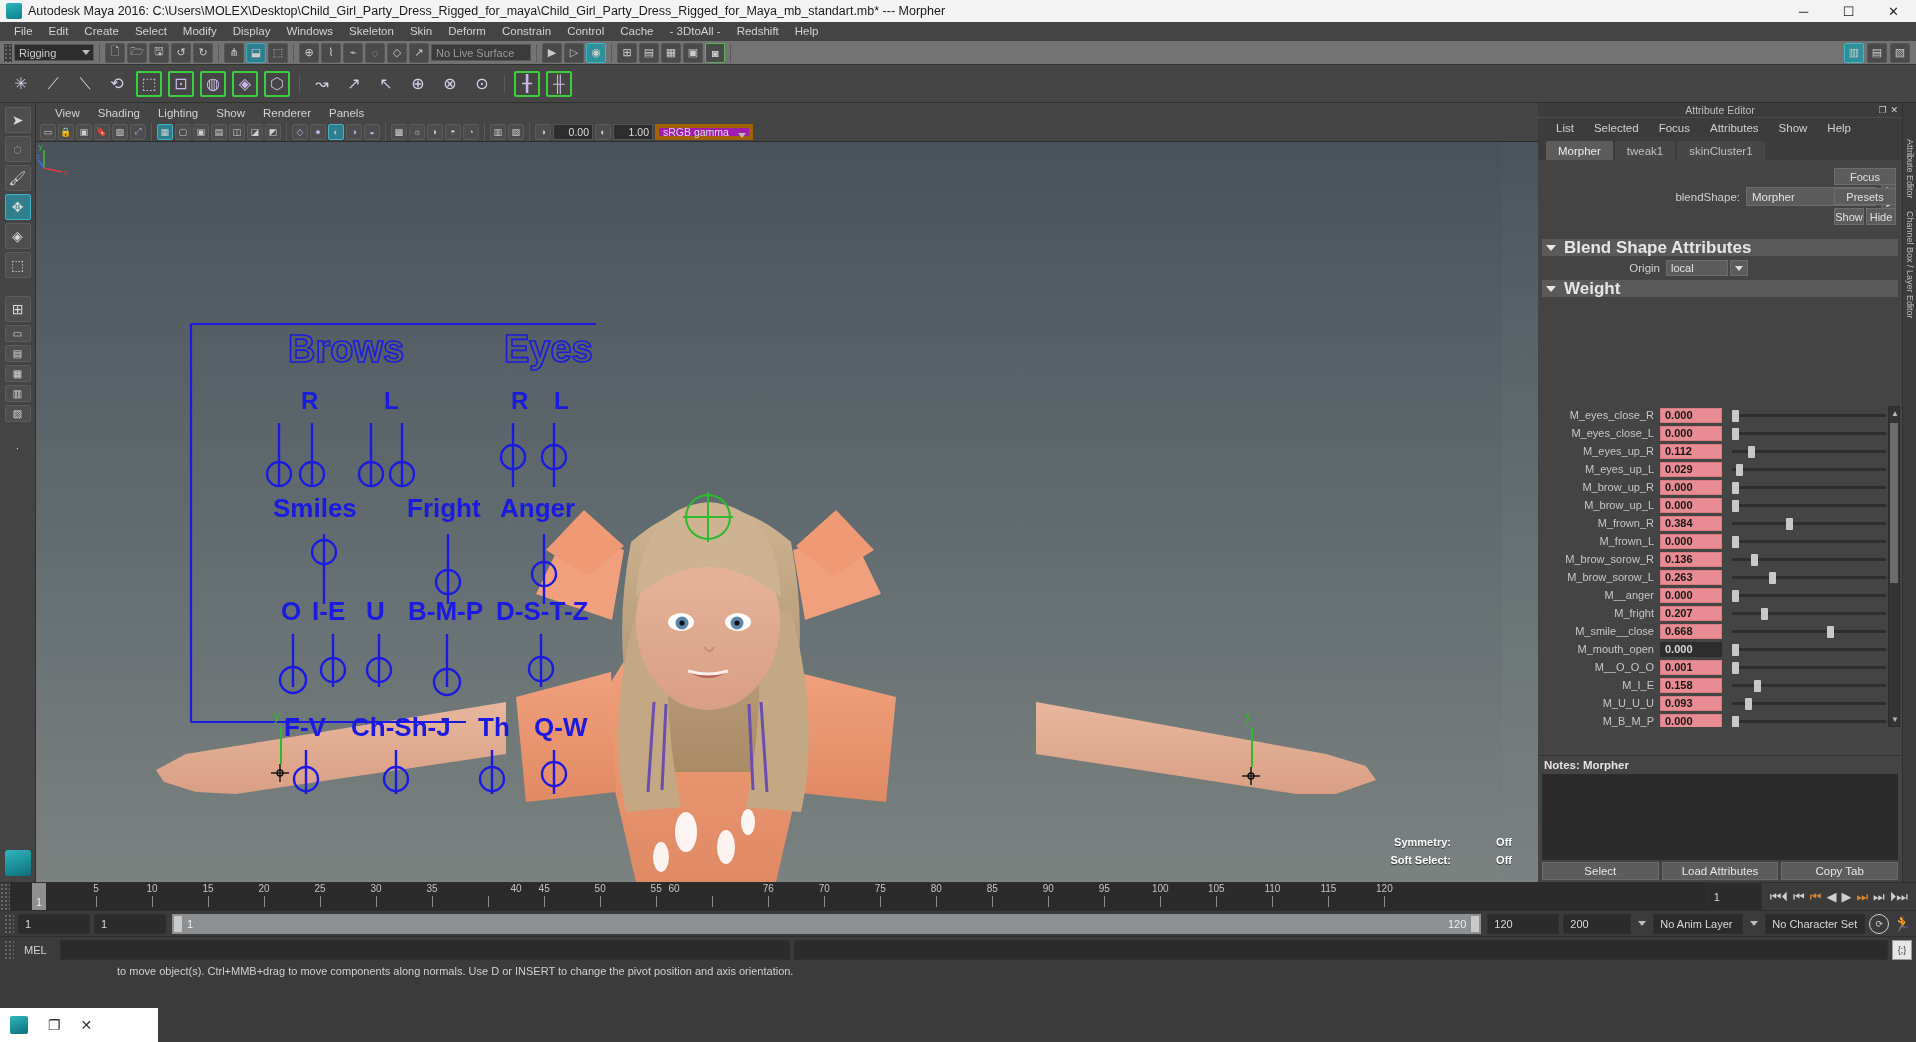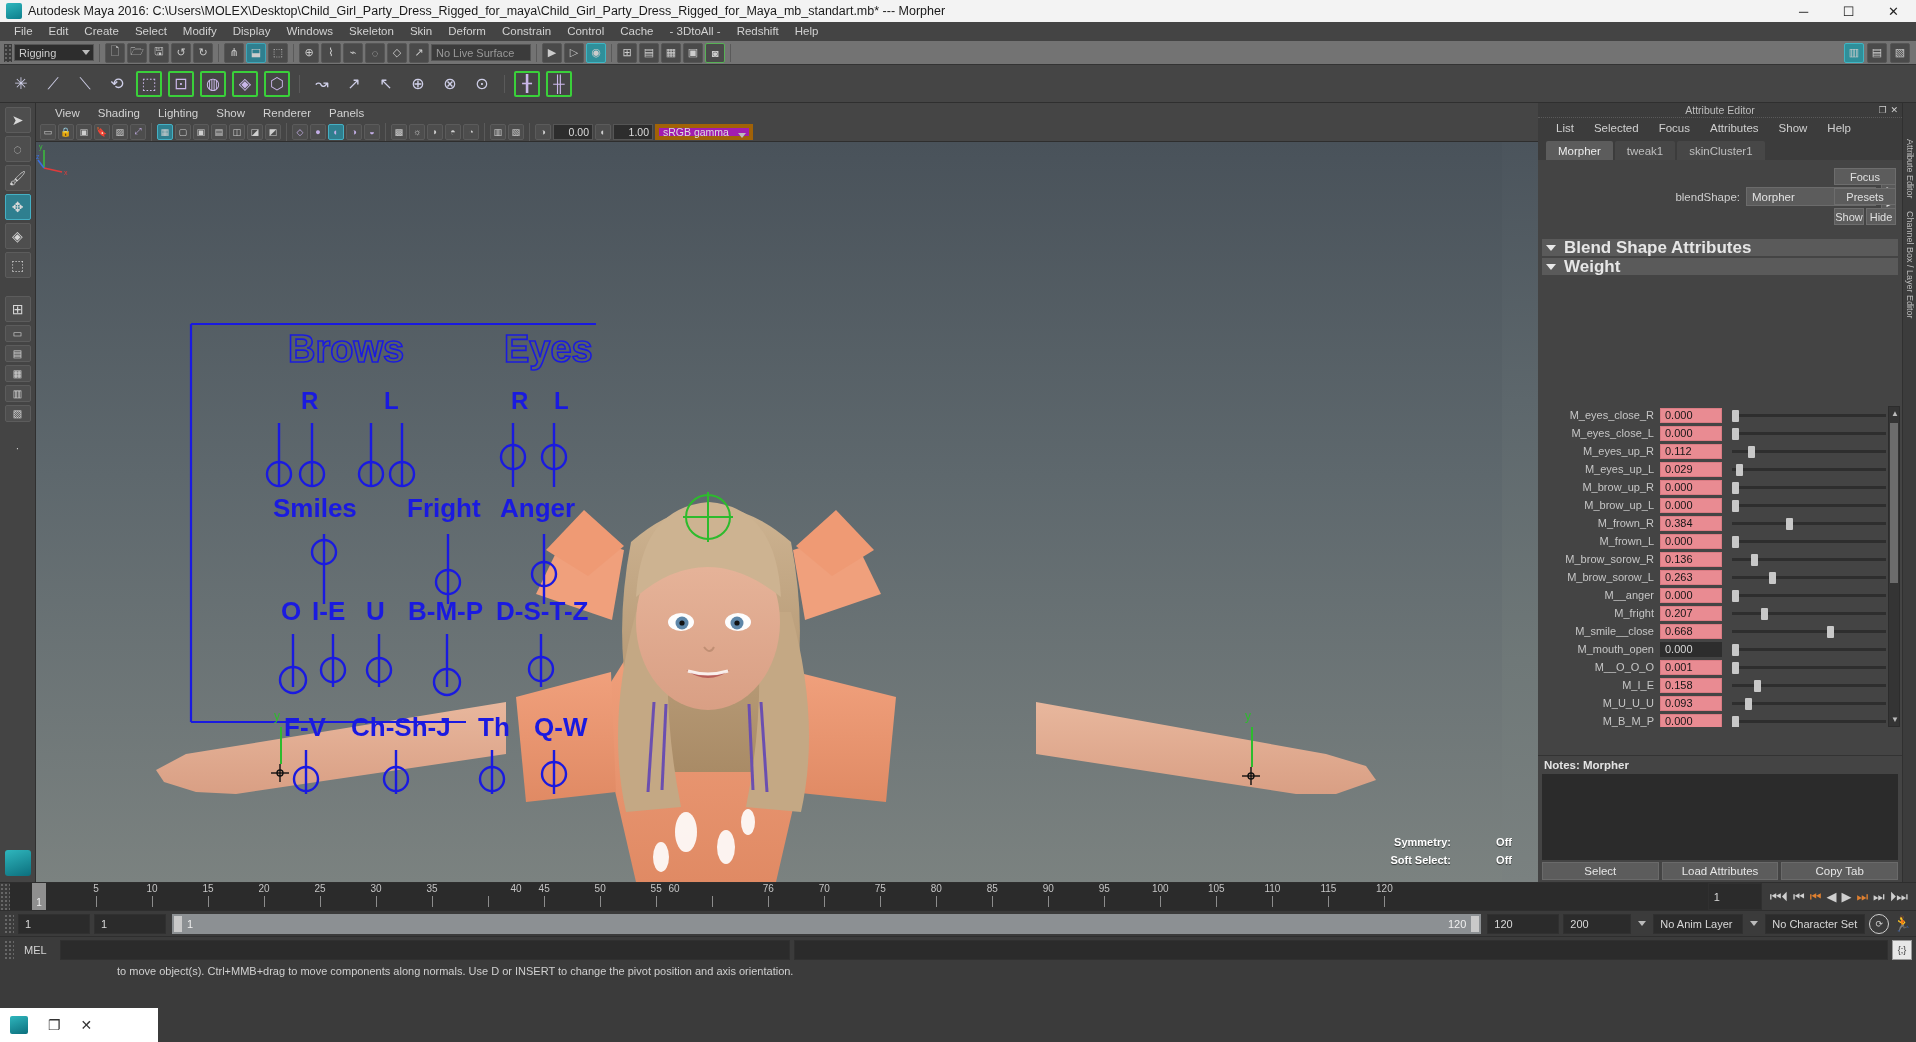--- a/index.html
+++ b/index.html
@@ -227,21 +227,21 @@
     overflow:hidden;
   }
   .wrow { display:flex; align-items:center; height:18px; }
   .wname {
     width:118px; text-align:right; padding-right:6px; font-size:11px; color:#c6c6c6;
     white-space:nowrap; overflow:hidden;
   }
   .wval {
     width:62px; height:15px; font-size:11px; color:#161616;
     display:flex; align-items:center; padding-left:4px;
-    background:#e98b92; border:1px solid #d97b83;
+    background:#e98b92; border:1px solid #d97b83;font-weight:bold;
   }
   .wval.nokey { background:#2d2d2d; color:#d8d8d8; border-color:#2d2d2d; }
   .wslider { flex:1; position:relative; height:15px; margin-left:10px; }
   .wslider .track {
     position:absolute; left:0; right:0; top:6px; height:3px; background:#2e2e2e;
   }
   .wslider .handle {
     position:absolute; top:2px; width:7px; height:12px; background:#c8c8c8;
     border-radius:1px;
   }
@@ -745,20 +745,28 @@
             <div class="sbtn half">Show</div>
             <div class="sbtn half">Hide</div>
           </div>
         </div>
 
         <div class="section-head" style="margin-top:26px">
           <i class="tri"></i>
           <span>Blend Shape Attributes</span>
         </div>
 
+        <div class="origin-row">
+          <span class="olab">Origin</span>
+          <div class="origin-sel">local</div>
+          <div class="origin-caret">
+              <i></i>
+            </div>
+          <div style="width:150px"></div>
+        </div>
 
         <div class="section-head" style="margin-top:2px">
           <i class="tri"></i>
           <span>Weight</span>
         </div>
 
         <div id="weightlist">
             <div class="wrow">
               <div class="wname">M_eyes_close_R</div>
               <div class="wval">0.000</div>

